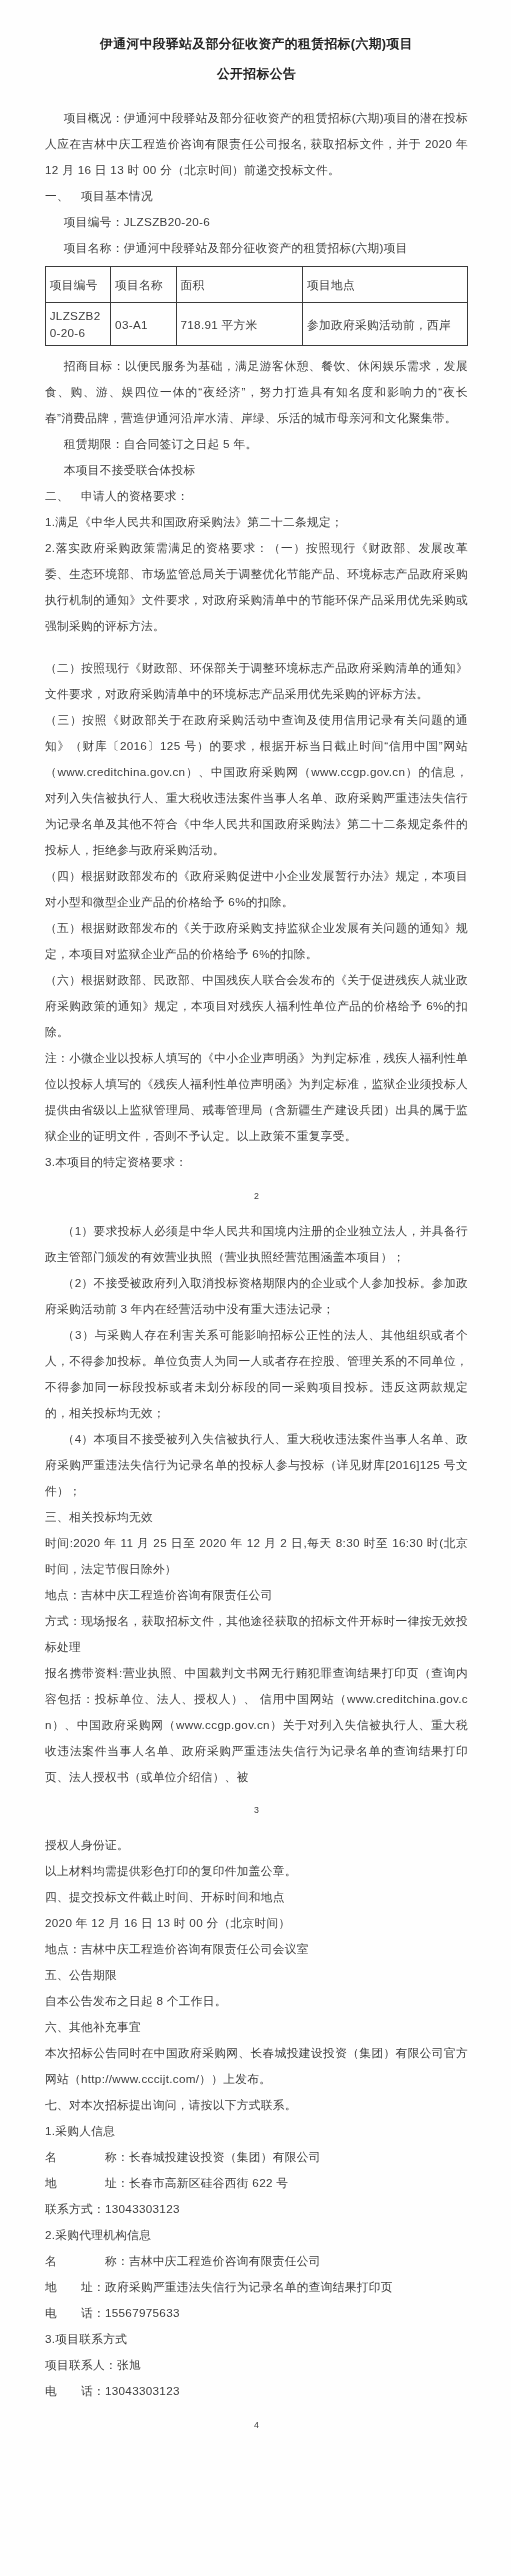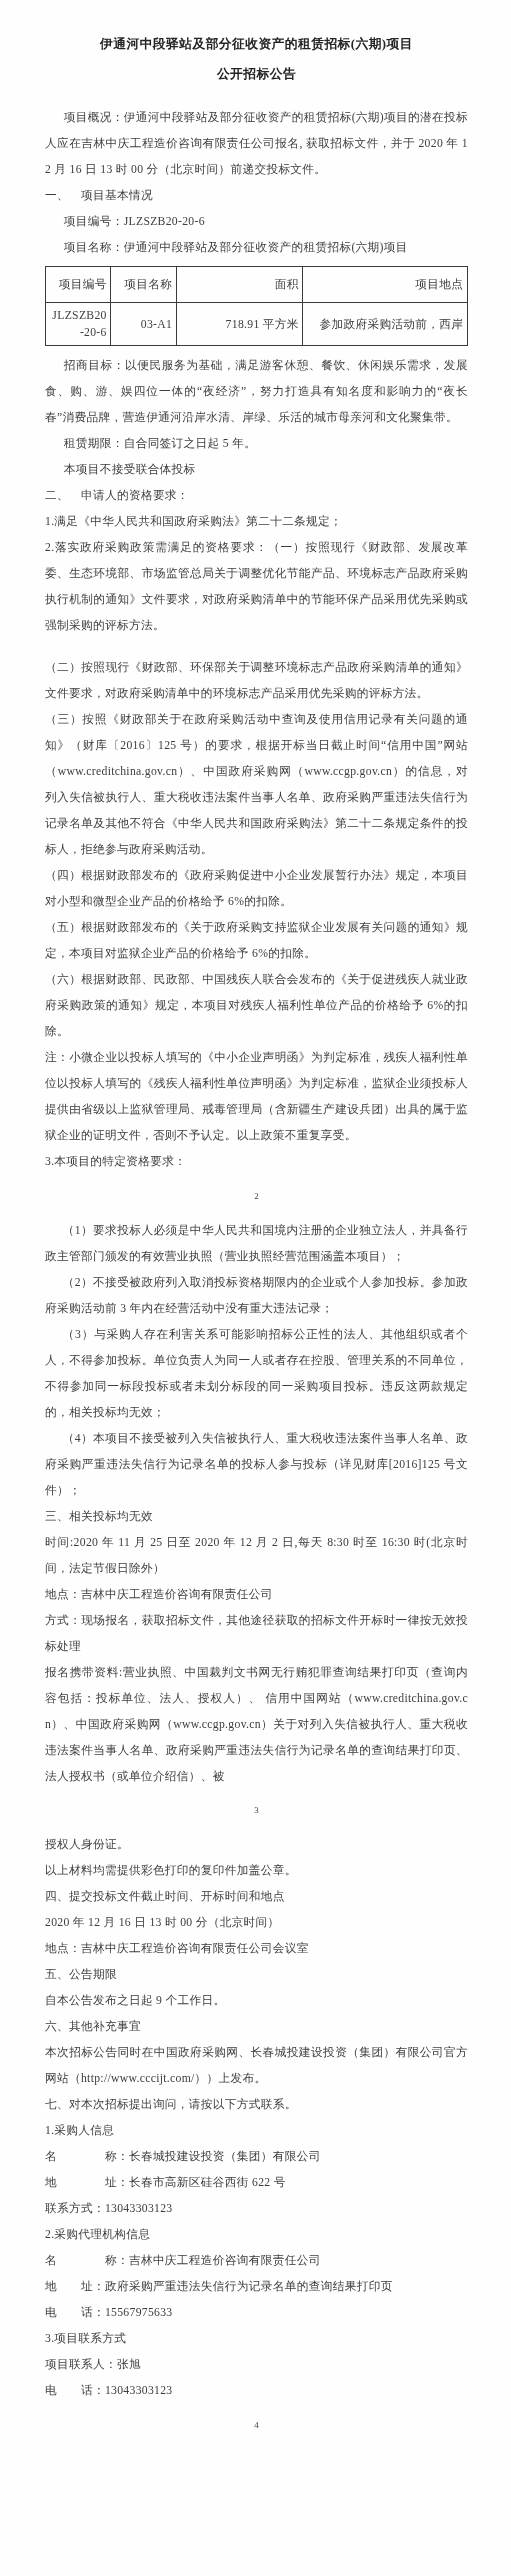--- a/index.html
+++ b/index.html
@@ -1,19 +1,19 @@
 <!DOCTYPE html>
 <html style="font-size:11.7px"><head>
 <meta charset="utf-8">
 <style>
   html,body{margin:0;padding:0;background:#ffffff;}
   .page{
     width:512px;height:2576px;box-sizing:border-box;
     padding:23.4px 44px 14.6px 45px;overflow:hidden;background:#fefefe;
-    font-family:Liberation Serif, serif;
+    font-family:Liberation Sans, sans-serif;
     color:#3d3d3d;font-size:11.7px;
   }
   .title{
     margin:10.2px 0 0 0;font-size:12.8px;line-height:20px;font-weight:bold;
     text-align:center;color:#242424;letter-spacing:0.4px;
   }
   p.line{
     margin:0;line-height:26px;text-align:justify;
     word-break:break-all;letter-spacing:0.3px;
   }
@@ -23,21 +23,21 @@
   p.gap{margin-top:16px;}
   .pagenum{
     text-align:center;font-size:8.8px;line-height:25px;margin:8.8px 0;
     color:#3d3d3d;letter-spacing:0;
   }
   table.info{
     width:100%;border-collapse:collapse;table-layout:fixed;
     margin:5.1px 0 6.6px 0;border:1.5px solid #3a3a3a;
   }
   table.info th, table.info td{
-    border:0.7px solid #3a3a3a;text-align:right;vertical-align:middle;
+    border:0.7px solid #3a3a3a;text-align:left;vertical-align:middle;
     font-weight:normal;padding:2.9px 3.7px;word-break:break-all;
     line-height:17px;font-size:11.7px;letter-spacing:0.3px;
   }
   table.info th{height:29px;}
   table.info td{height:37px;}
   .c1{width:15.5%;} .c2{width:15.5%;} .c3{width:30%;} .c4{width:39%;}
 </style>
 </head>
 <body>
 
@@ -101,21 +101,21 @@
   <p class="line">报名携带资料:营业执照、中国裁判文书网无行贿犯罪查询结果打印页（查询内容包括：投标单位、法人、授权人）、 信用中国网站（www.creditchina.gov.cn）、中国政府采购网（www.ccgp.gov.cn）关于对列入失信被执行人、重大税收违法案件当事人名单、政府采购严重违法失信行为记录名单的查询结果打印页、法人授权书（或单位介绍信）、被</p>
 
   <div class="pagenum">3</div>
 
   <p class="line">授权人身份证。</p>
   <p class="line">以上材料均需提供彩色打印的复印件加盖公章。</p>
   <p class="line">四、提交投标文件截止时间、开标时间和地点</p>
   <p class="line">2020 年 12 月 16 日 13 时 00 分（北京时间）</p>
   <p class="line">地点：吉林中庆工程造价咨询有限责任公司会议室</p>
   <p class="line">五、公告期限</p>
-  <p class="line">自本公告发布之日起 9 个工作日。</p>
+  <p class="line">自本公告发布之日起 8 个工作日。</p>
   <p class="line">六、其他补充事宜</p>
   <p class="line">本次招标公告同时在中国政府采购网、长春城投建设投资（集团）有限公司官方网站（http://www.cccijt.com/））上发布。</p>
   <p class="line">七、对本次招标提出询问，请按以下方式联系。</p>
   <p class="line">1.采购人信息</p>
   <p class="line">名　　　　称：长春城投建设投资（集团）有限公司</p>
   <p class="line">地　　　　址：长春市高新区硅谷西街 622 号</p>
   <p class="line">联系方式：13043303123</p>
   <p class="line">2.采购代理机构信息</p>
   <p class="line">名　　　　称：吉林中庆工程造价咨询有限责任公司</p>
   <p class="line">地　　址：政府采购严重违法失信行为记录名单的查询结果打印页</p>

